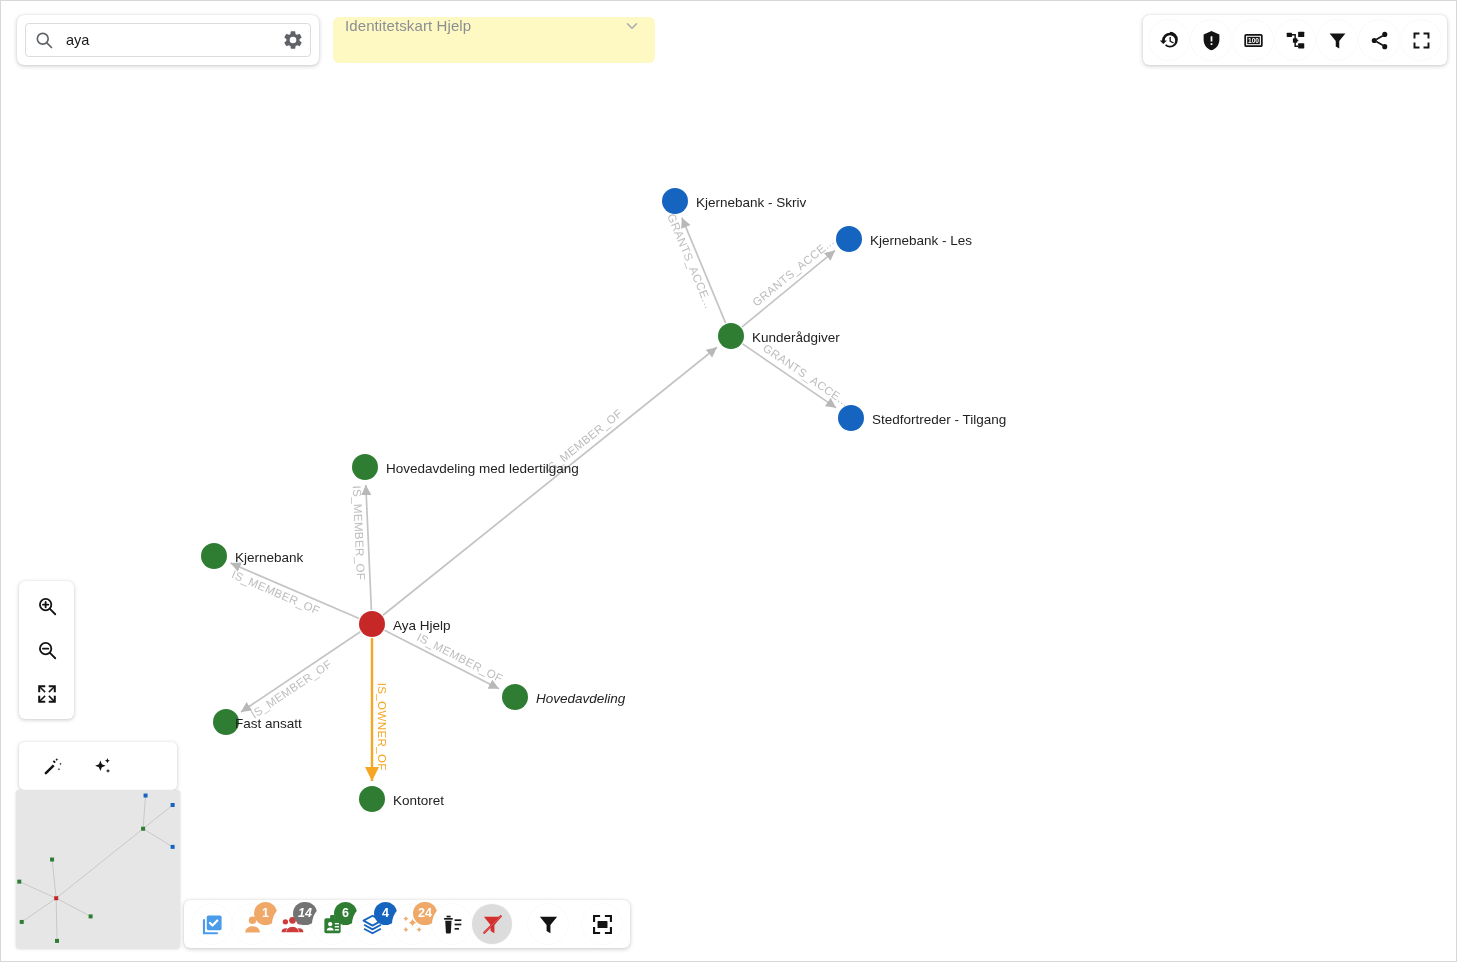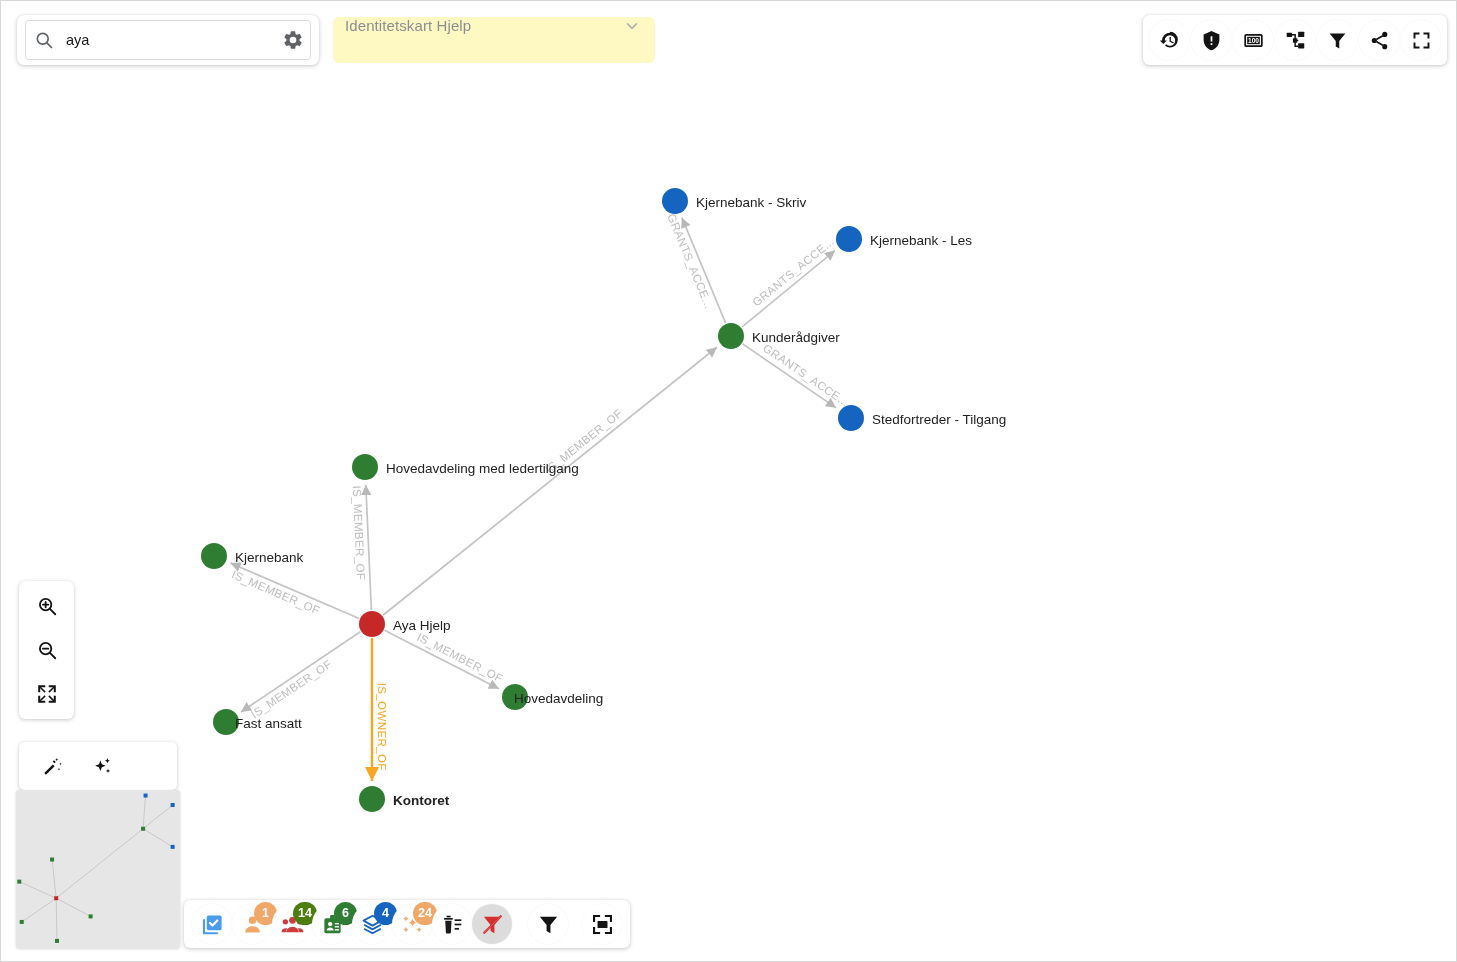--- a/index.html
+++ b/index.html
@@ -22,21 +22,21 @@
   .search-card {
     position: absolute; left: 16px; top: 14px;
     width: 302px; height: 50px;
     background: #fff;
     border-radius: 7px;
     box-shadow: 0 1px 4px rgba(0,0,0,.22), 0 0 1px rgba(0,0,0,.12);
     display: flex; align-items: center;
     padding: 0 8px;
   }
   .search-inner {
-    flex: 1; height: 40px;
+    flex: 1; height: 34px;
     border: 1px solid #dcdcdc;
     border-radius: 4px;
     display: flex; align-items: center;
     padding: 0 6px 0 8px;
     background: #fff;
   }
   .search-inner .si-icon { width: 20px; height: 20px; flex: 0 0 20px; color: #5f6368; }
   .search-field {
     flex: 1; border: 0; outline: 0;
     font-family: "Liberation Sans", sans-serif;
@@ -210,23 +210,23 @@
       </g>
   </svg>
   <div id="node-label-layer" class="canvas" style="pointer-events:none;">
       <div class="node-label" style="left: 695px; top: 201px;">Kjernebank - Skriv</div>
       <div class="node-label" style="left: 869px; top: 239px;">Kjernebank - Les</div>
       <div class="node-label" style="left: 751px; top: 336px; text-align: right;">Kunderådgiver</div>
       <div class="node-label" style="left: 871px; top: 418px;">Stedfortreder - Tilgang</div>
       <div class="node-label" style="left: 385px; top: 467px;">Hovedavdeling med ledertilgang</div>
       <div class="node-label" style="left: 234px; top: 556px;">Kjernebank</div>
       <div class="node-label" style="left: 392px; top: 624px;">Aya Hjelp</div>
-      <div class="node-label" style="left: 513px; top: 697px;">Hovedavdeling</div>
+      <div class="node-label" style="left: 535px; top: 697px; font-style: italic;">Hovedavdeling</div>
       <div class="node-label" style="left: 234px; top: 722px;">Fast ansatt</div>
-      <div class="node-label" style="left: 392px; top: 799px; font-weight: bold;">Kontoret</div>
+      <div class="node-label" style="left: 392px; top: 799px;">Kontoret</div>
     </div>
 
   <div class="search-card">
     <div class="search-inner">
       <span class="si-icon">
         <svg viewBox="0 0 24 24" fill="none" stroke="currentColor" stroke-width="2" stroke-linecap="round" width="20" height="20">
           <circle cx="10.5" cy="10.5" r="6.5"></circle>
           <line x1="15.4" y1="15.4" x2="21" y2="21"></line>
         </svg>
       </span>
@@ -380,21 +380,21 @@
       </div>
       <div class="bt-item">
         <svg viewBox="0 0 24 24" fill="currentColor" style="color: rgb(207, 59, 59);">
           <circle cx="12" cy="7.6" r="3.5"></circle>
           <circle cx="4.6" cy="9.2" r="2.8"></circle>
           <circle cx="19.4" cy="9.2" r="2.8"></circle>
           <path d="M5.4 20.2c0-3.6 2.9-5.7 6.6-5.7s6.6 2.1 6.6 5.7z"></path>
           <path d="M0.6 20.2c0-2.6 1.8-4.2 4.4-4.2.6 0 1.2.1 1.7.2-1 .9-1.6 2.2-1.8 4z"></path>
           <path d="M23.4 20.2c0-2.6-1.8-4.2-4.4-4.2-.6 0-1.2.1-1.7.2 1 .9 1.6 2.2 1.8 4z"></path>
         </svg>
-        <span class="badge" style="background: #4d7c0f;">14</span>
+        <span class="badge" style="background: #737373; font-style: italic;">14</span>
       </div>
       <div class="bt-item">
         <svg viewBox="0 0 24 24" fill="currentColor" style="color: rgb(46, 125, 50);">
           <rect x="3.5" y="5.5" width="17" height="15.5" rx="1.8"></rect>
           <rect x="9.5" y="2.2" width="5" height="4.5" rx="1.2"></rect>
           <circle cx="9.6" cy="11.6" r="2.3" fill="#fff"></circle>
           <path d="M6 18.2c0-2 1.7-3.1 3.6-3.1s3.6 1.1 3.6 3.1z" fill="#fff"></path>
           <rect x="14.4" y="10.4" width="4.4" height="1.5" fill="#fff"></rect>
           <rect x="14.4" y="13.6" width="4.4" height="1.5" fill="#fff"></rect>
           <rect x="14.4" y="16.8" width="4.4" height="1.5" fill="#fff"></rect>

